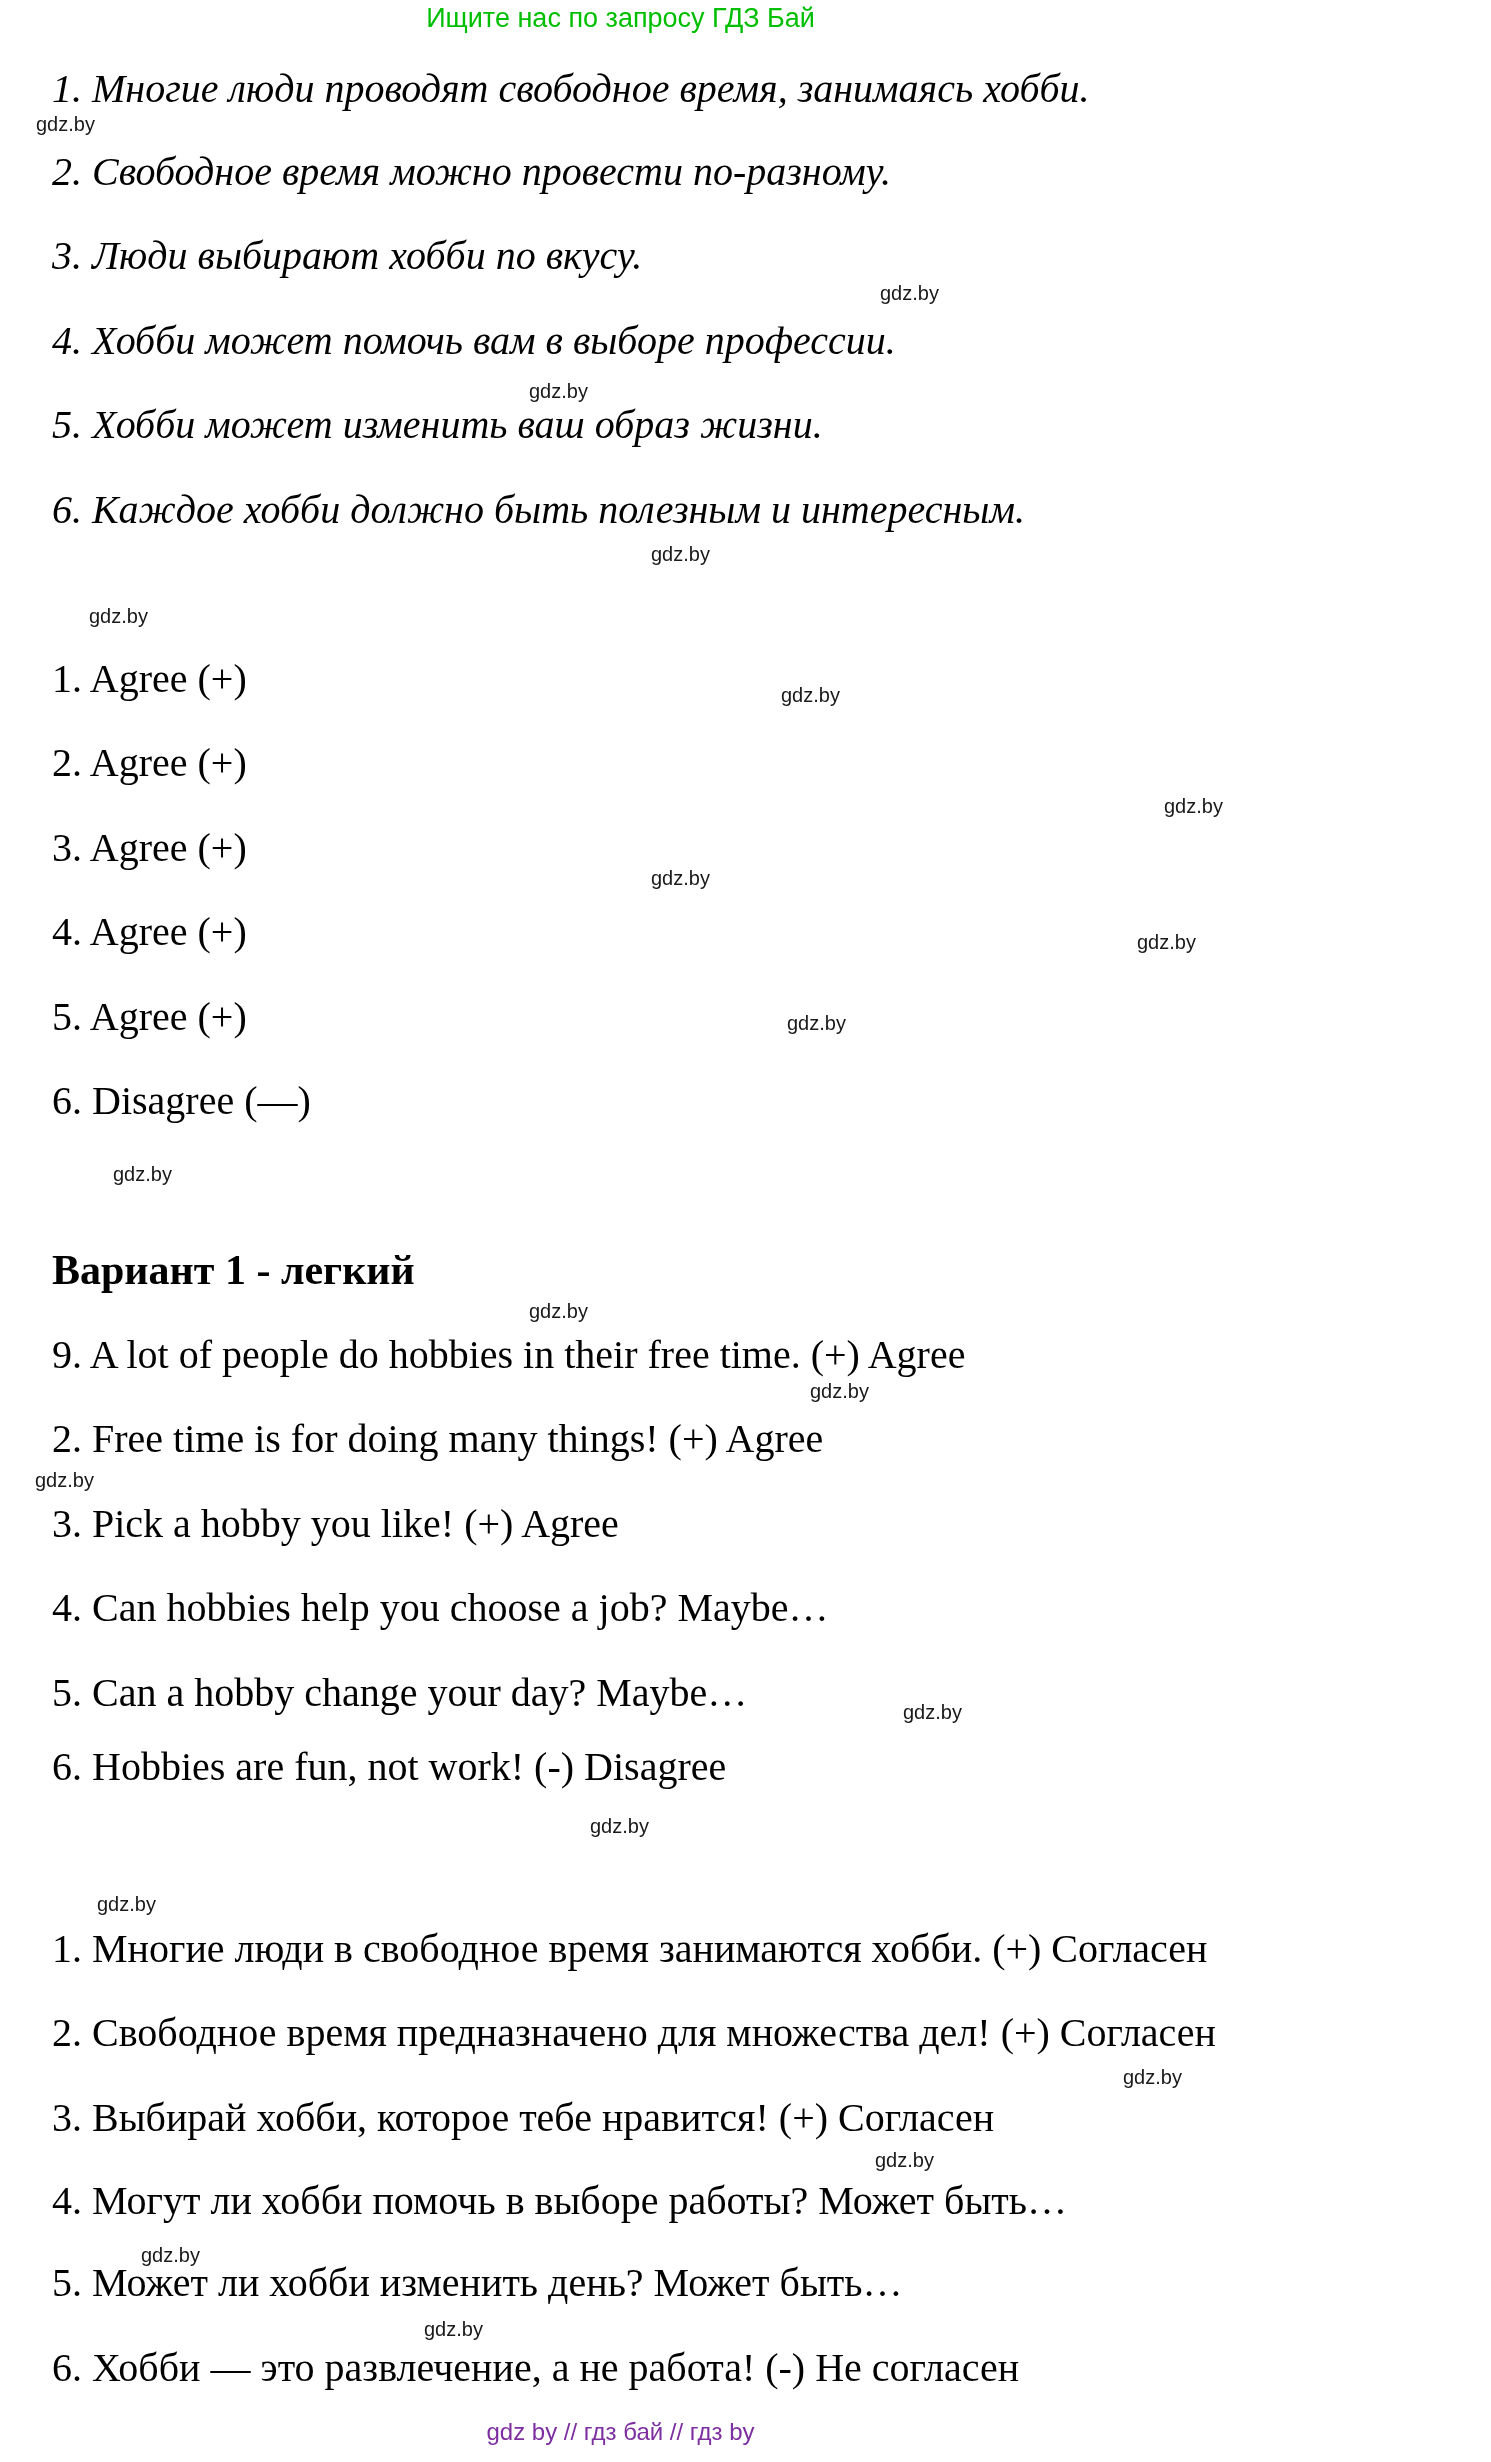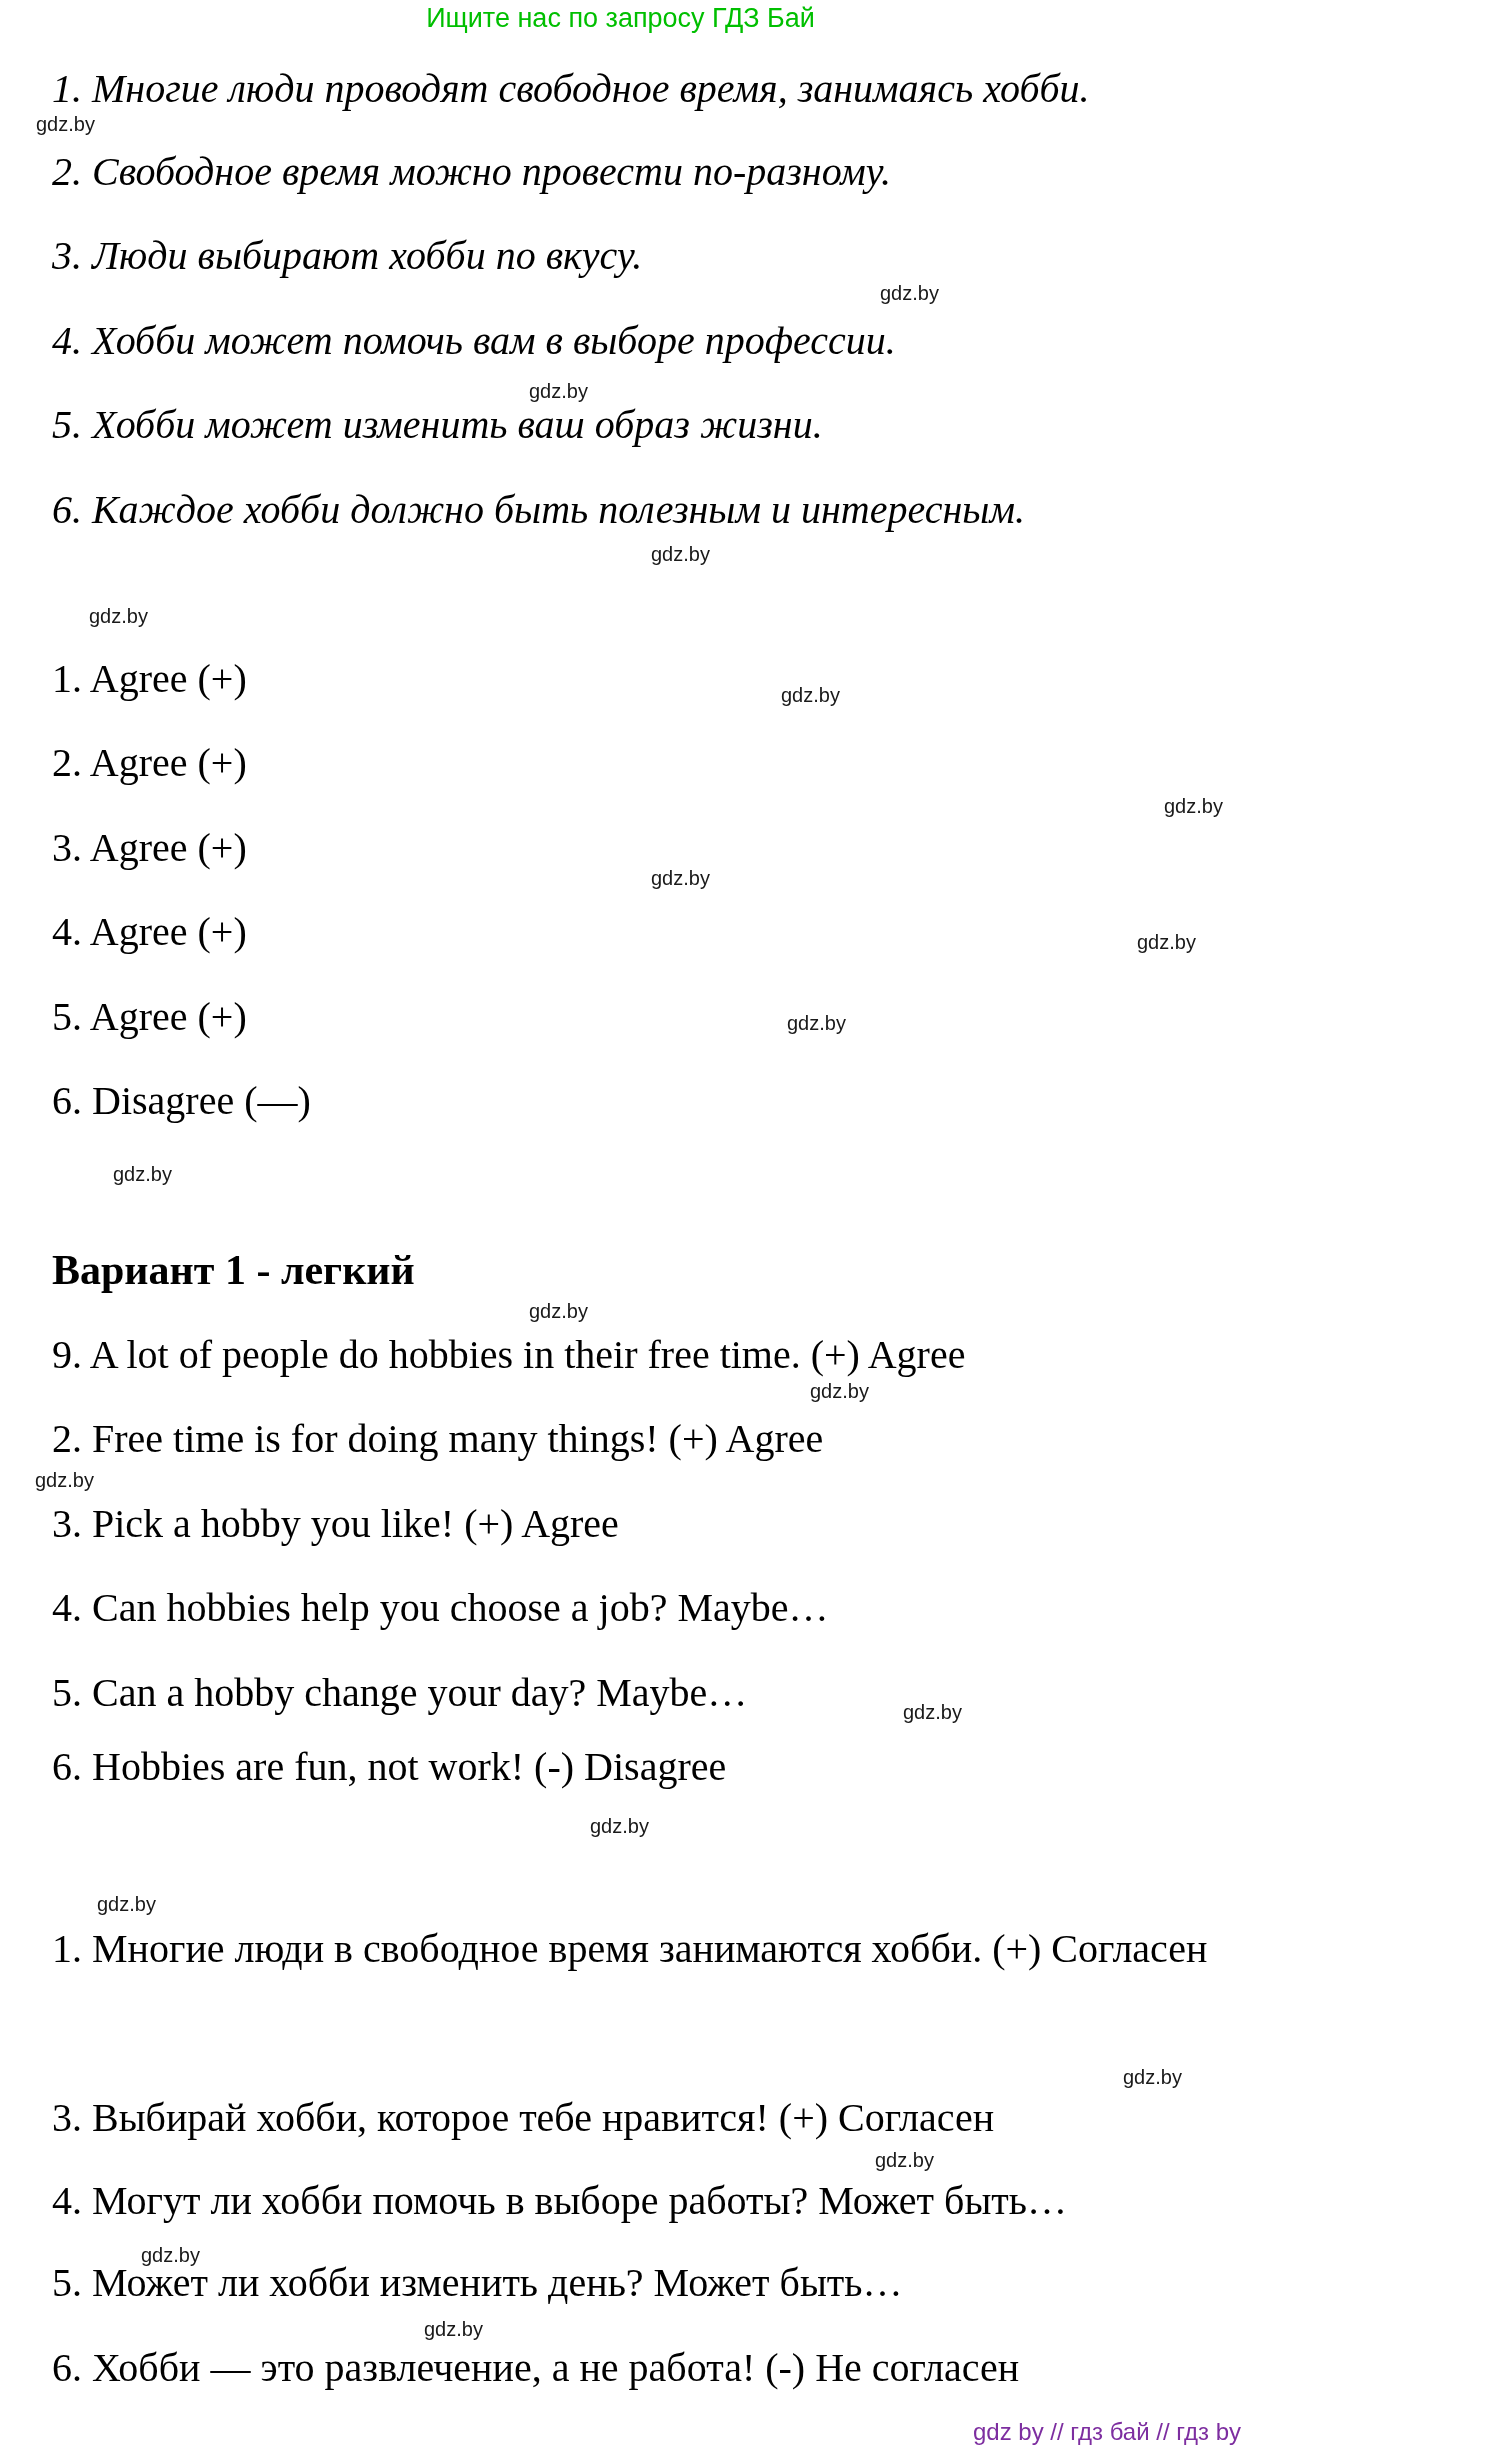--- a/index.html
+++ b/index.html
@@ -40,21 +40,21 @@
   .wm {
     position: absolute;
     font-family: "Liberation Sans", sans-serif;
     font-size: 20px;
     color: #1a1a1a;
     white-space: nowrap;
   }
   .footer-note {
     position: absolute;
     top: 2418px; left: 0; right: 0;
-    text-align: right;
+    text-align: center;
     font-family: "Liberation Sans", sans-serif;
     font-size: 24px;
     color: #7d2ea0;
     white-space: nowrap;
   }
 </style>
 </head>
 <body>
 
 <div class="sheet">
@@ -78,20 +78,21 @@
   <div class="heading" style="top:1246px">Вариант 1 - легкий</div>
 
   <div class="line" style="top:1332px">9. A lot of people do hobbies in their free time. (+) Agree</div>
   <div class="line" style="top:1416px">2. Free time is for doing many things! (+) Agree</div>
   <div class="line" style="top:1501px">3. Pick a hobby you like! (+) Agree</div>
   <div class="line" style="top:1585px">4. Can hobbies help you choose a job? Maybe…</div>
   <div class="line" style="top:1670px">5. Can a hobby change your day? Maybe…</div>
   <div class="line" style="top:1744px">6. Hobbies are fun, not work! (-) Disagree</div>
 
   <div class="line" style="top:1926px">1. Многие люди в свободное время занимаются хобби. (+) Согласен</div>
+  <div class="line" style="top:2010px">2. Свободное время предназначено для множества дел! (+) Согласен</div>
   <div class="line" style="top:2095px">3. Выбирай хобби, которое тебе нравится! (+) Согласен</div>
   <div class="line" style="top:2178px">4. Могут ли хобби помочь в выборе работы? Может быть…</div>
   <div class="line" style="top:2260px">5. Может ли хобби изменить день? Может быть…</div>
   <div class="line" style="top:2345px">6. Хобби — это развлечение, а не работа! (-) Не согласен</div>
 
   <span class="wm" style="left:36px;top:113px">gdz.by</span>
   <span class="wm" style="left:1314px;top:237px">gdz.by</span>
   <span class="wm" style="left:880px;top:282px">gdz.by</span>
   <span class="wm" style="left:529px;top:380px">gdz.by</span>
   <span class="wm" style="left:651px;top:543px">gdz.by</span>

